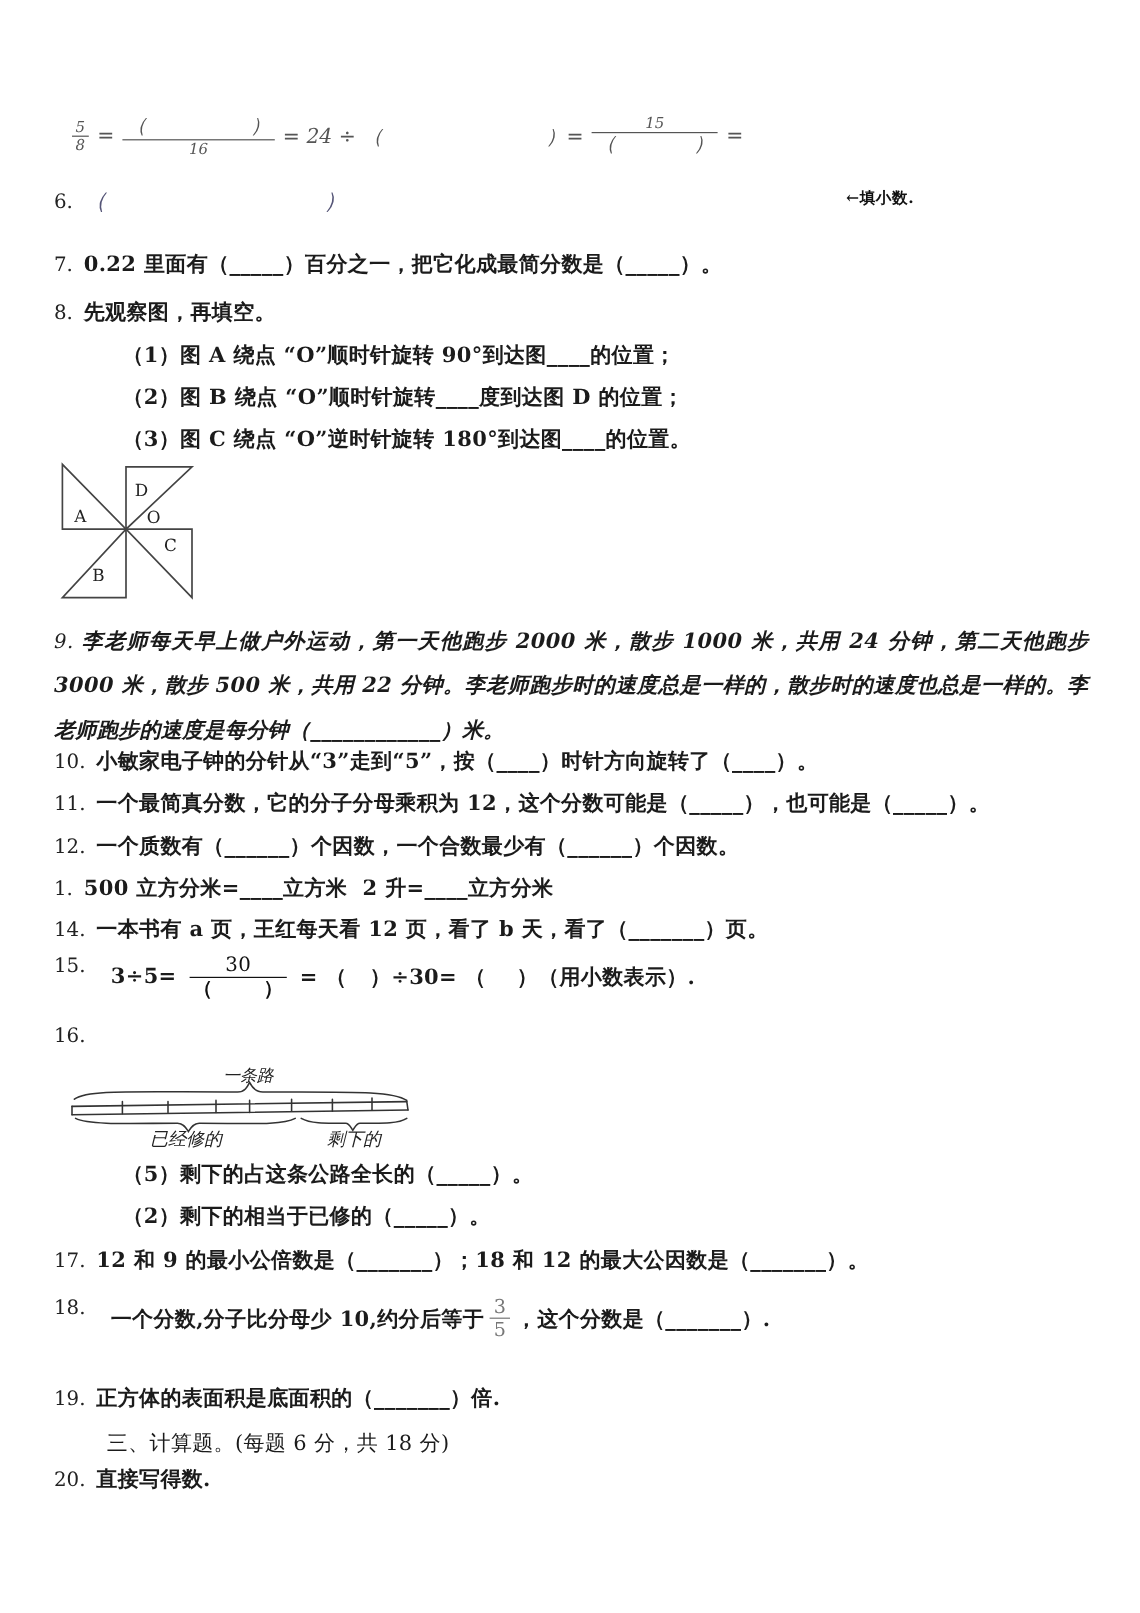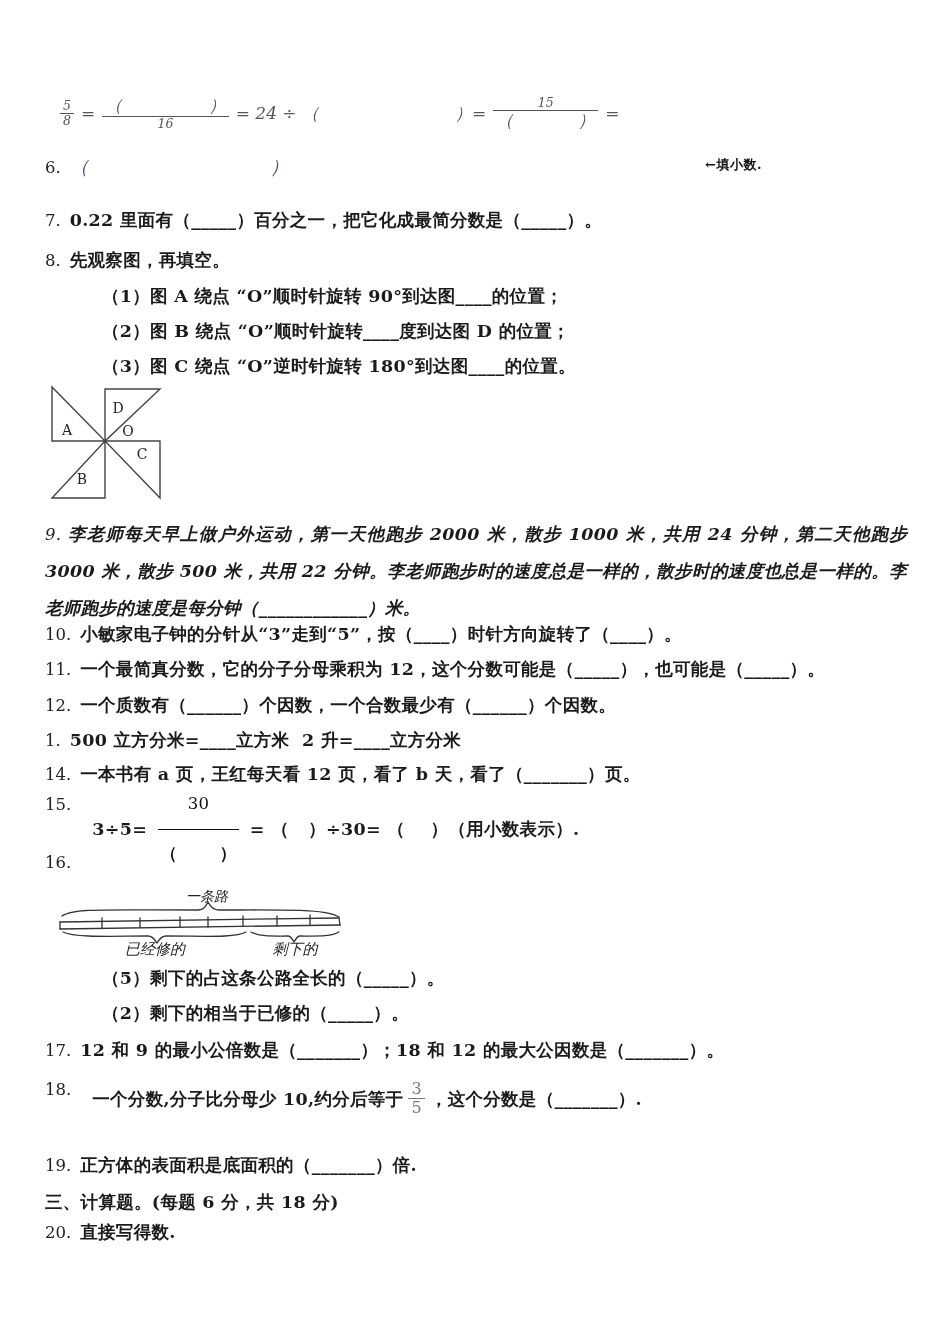--- a/index.html
+++ b/index.html
@@ -23,27 +23,27 @@
   .q6line{top:154px;color:#555;}
   .q6line .parens{font-style:italic;font-size:19px;color:#557;white-space:pre;}
   .q6note{position:absolute;left:660px;top:2px;font-style:normal;color:#111;
     font-weight:600;font-size:13px;letter-spacing:.5px;}
   
   .para{display:block;width:862px;white-space:normal;line-height:37px;text-align:justify;font-style:italic;}
   .para .qno{margin-right:6px;}
   
   .fracrow{align-items:flex-start;}
   .fracrow .qtext{display:inline-flex;align-items:center;margin-left:12px;}
-  .f15{color:#111;font-style:normal;font-weight:400;font-size:16.5px;margin:0 4px;gap:15px;}
+  .f15{color:#111;font-style:normal;font-weight:400;font-size:16.5px;margin:0 4px;}
   .f15 .fd{font-weight:600;}
   .f18{color:#777;font-weight:400;font-size:16px;margin:0 5px;}
   
   .fig{position:absolute;}
   svg text{font-family:"DejaVu Serif","Liberation Serif",serif;}
-  .sec{font-weight:700;}
+  .sec{font-weight:400;margin-left:44px;}
 </style>
 </head>
 <body>
 
 <div class="eqline">
   <span class="frac fsmall">
     <span class="fn">5</span>
     <span class="bar"></span>
     <span class="fd">8</span>
   </span>

